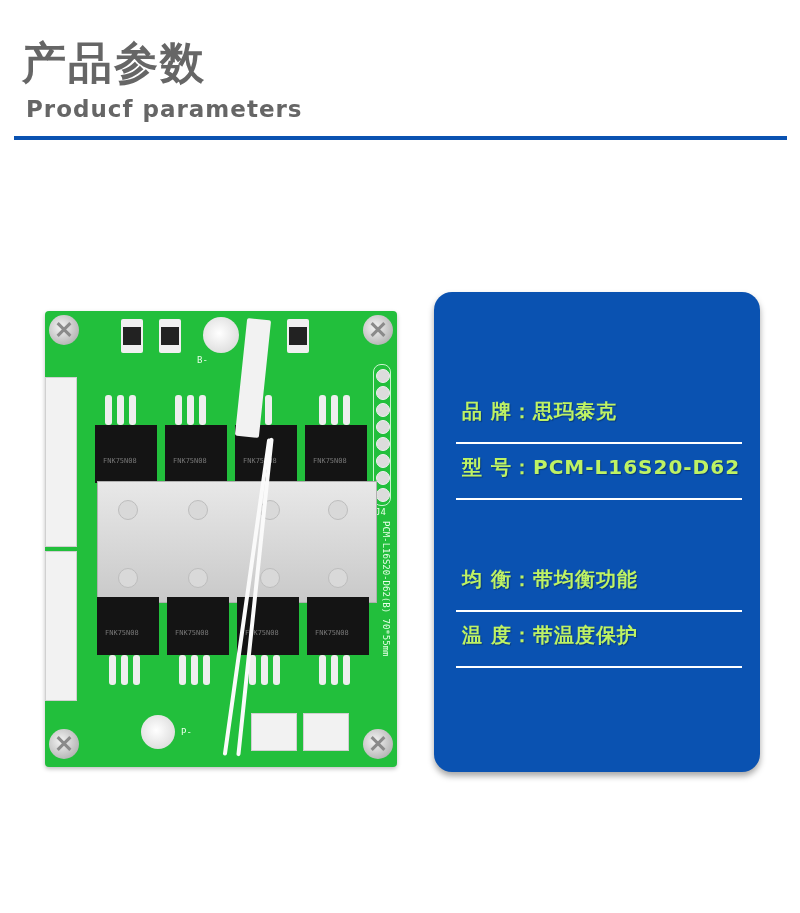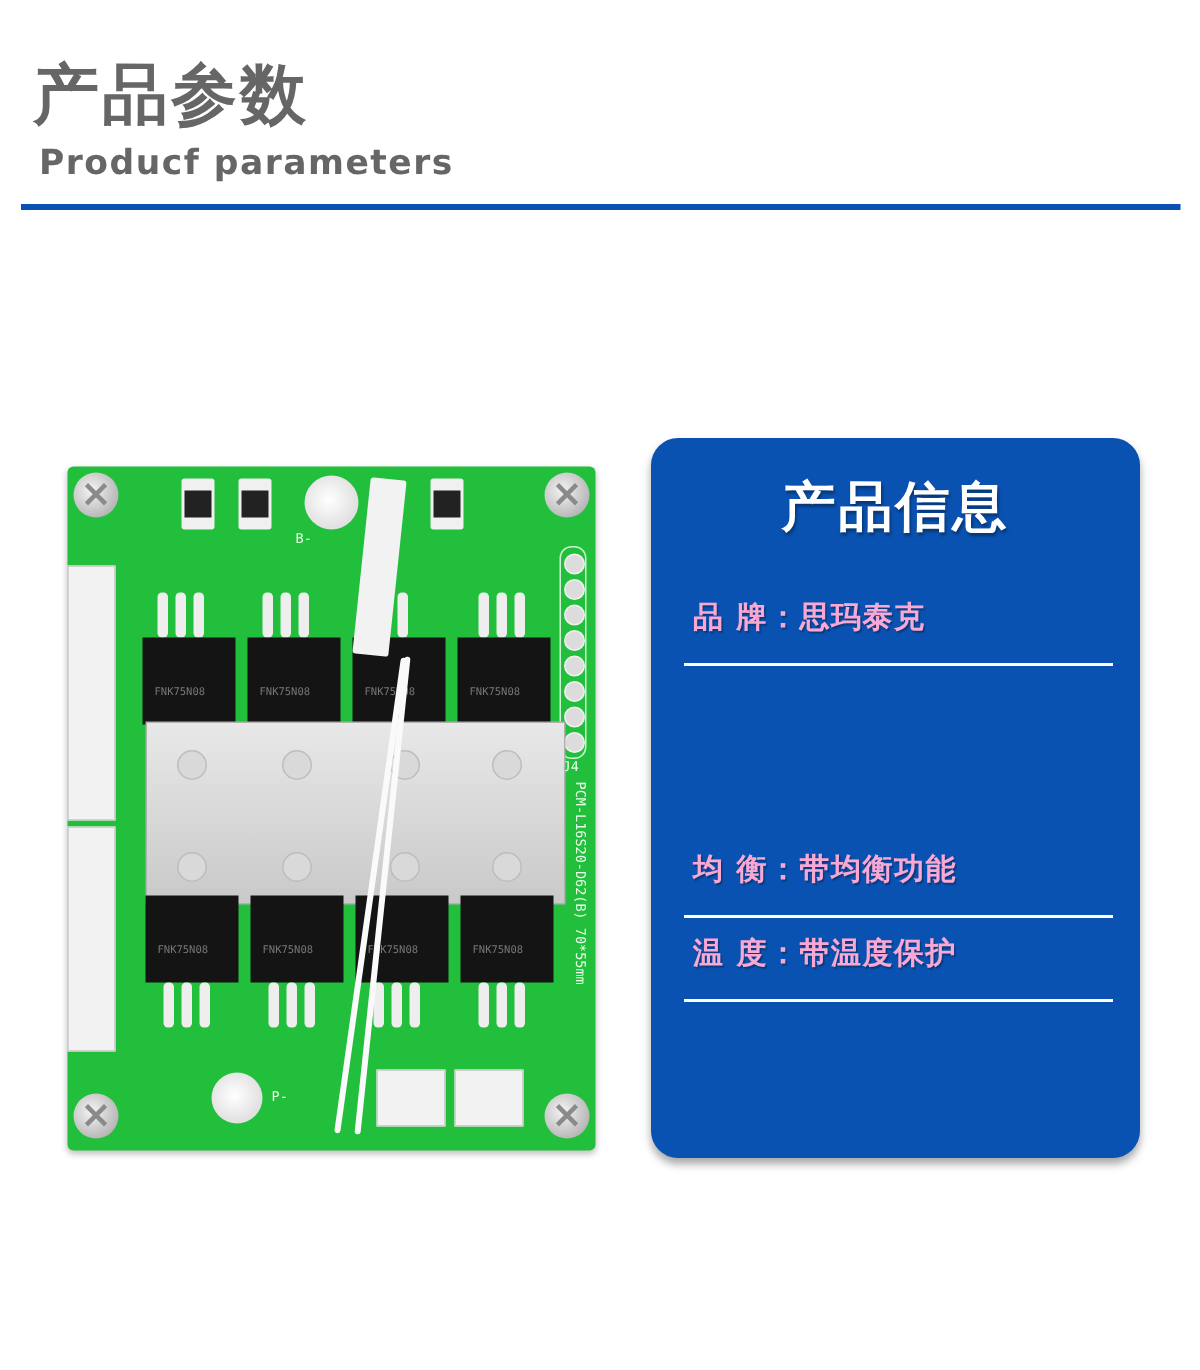--- a/index.html
+++ b/index.html
@@ -27,21 +27,21 @@
   .pcb .leg { position:absolute; width:7px; height:30px; background:#eeeeee; border-radius:3px; }
   .pcb .wire { position:absolute; width:4px; background:#fafafa; border-radius:2px; }
   .pcb .ntc { position:absolute; left:196px; top:8px; width:24px; height:118px; background:#f2f2f2; transform:rotate(6deg); border-radius:2px; }
   .pcb .silk-vert { position:absolute; left:336px; top:210px; writing-mode:vertical-rl; font-size:9px; color:#e9ffe9; font-family:"DejaVu Sans Mono", monospace; white-space:nowrap; }
   .pcb .silk { position:absolute; font-size:9px; color:#e9ffe9; font-family:"DejaVu Sans Mono", monospace; }
 
   
   .card { position:absolute; left:434px; top:292px; width:326px; height:480px; background:#0a52b1; border-radius:18px; box-shadow:0 4px 6px rgba(0,0,0,0.35); }
   .card-title { position:absolute; left:0; top:22px; width:100%; text-align:center; font-size:36px; font-weight:bold; color:#ffffff; letter-spacing:2px; text-shadow:1px 2px 2px rgba(0,0,0,0.35); }
   .row { position:absolute; left:22px; width:286px; height:56px; border-bottom:2px solid #ffffff; }
-  .row .label { position:absolute; left:6px; top:12px; font-size:20px; font-weight:bold; color:#f9a8d4; letter-spacing:1px; white-space:nowrap; text-shadow:1px 1px 1px rgba(0,0,0,0.3); }
+  .row .label { position:absolute; left:6px; top:12px; font-size:20px; font-weight:bold; color:#bef264; letter-spacing:1px; white-space:nowrap; text-shadow:1px 1px 1px rgba(0,0,0,0.3); }
   .row .value { font-weight:bold; }
 </style>
 </head>
 <body>
 
 <div class="hdr-title">产品参数</div>
 <div class="hdr-sub">Producf parameters</div>
 <div class="hdr-line"></div>
 
 <div class="pcb">
@@ -138,24 +138,26 @@
 
   <div class="connector" style="left:206px;top:402px;width:44px;height:36px;"></div>
   <div class="connector" style="left:258px;top:402px;width:44px;height:36px;"></div>
 
   <div class="ntc"></div>
   <div class="wire" style="left:200px;top:126px;height:320px;transform:rotate(8deg);"></div>
   <div class="wire" style="left:208px;top:126px;height:320px;transform:rotate(6deg);"></div>
 </div>
 
 <div class="card">
-  <div class="card-title">产品信息</div>
 
   <div class="row" style="top:94px;">
     <div class="label"><span>品 牌：</span><span class="value">思玛泰克</span></div>
+  </div>
+  <div class="row" style="top:150px;">
+    <div class="label"><span>型  号：</span><span class="value">PCM-L16S20-D62</span></div>
   </div>
   <div class="row" style="top:318px;">
     <div class="label"><span>温  度：</span><span class="value">带温度保护</span></div>
   </div>
   <div class="row" style="top:262px;">
     <div class="label"><span>均  衡：</span><span class="value">带均衡功能</span></div>
   </div>
 </div>
 
 </body></html>

